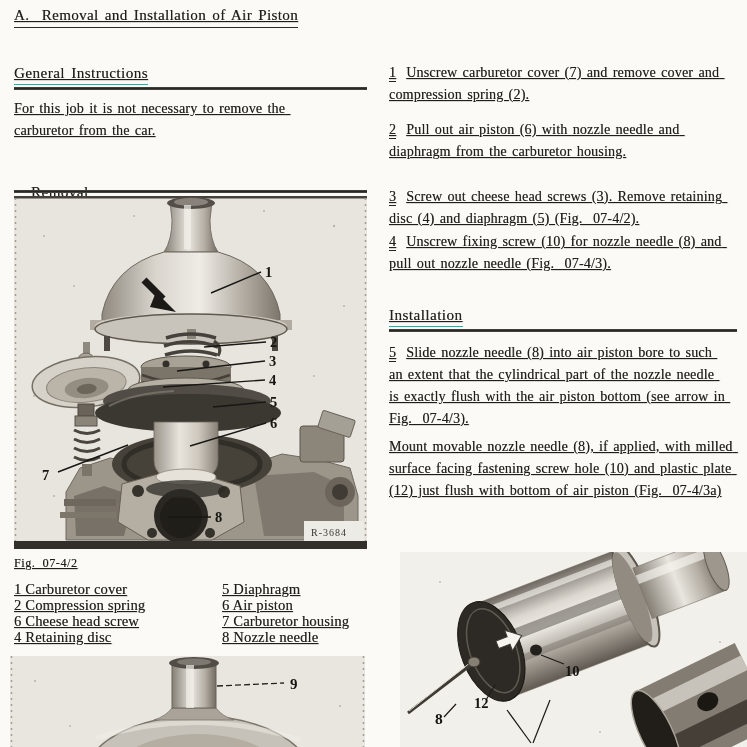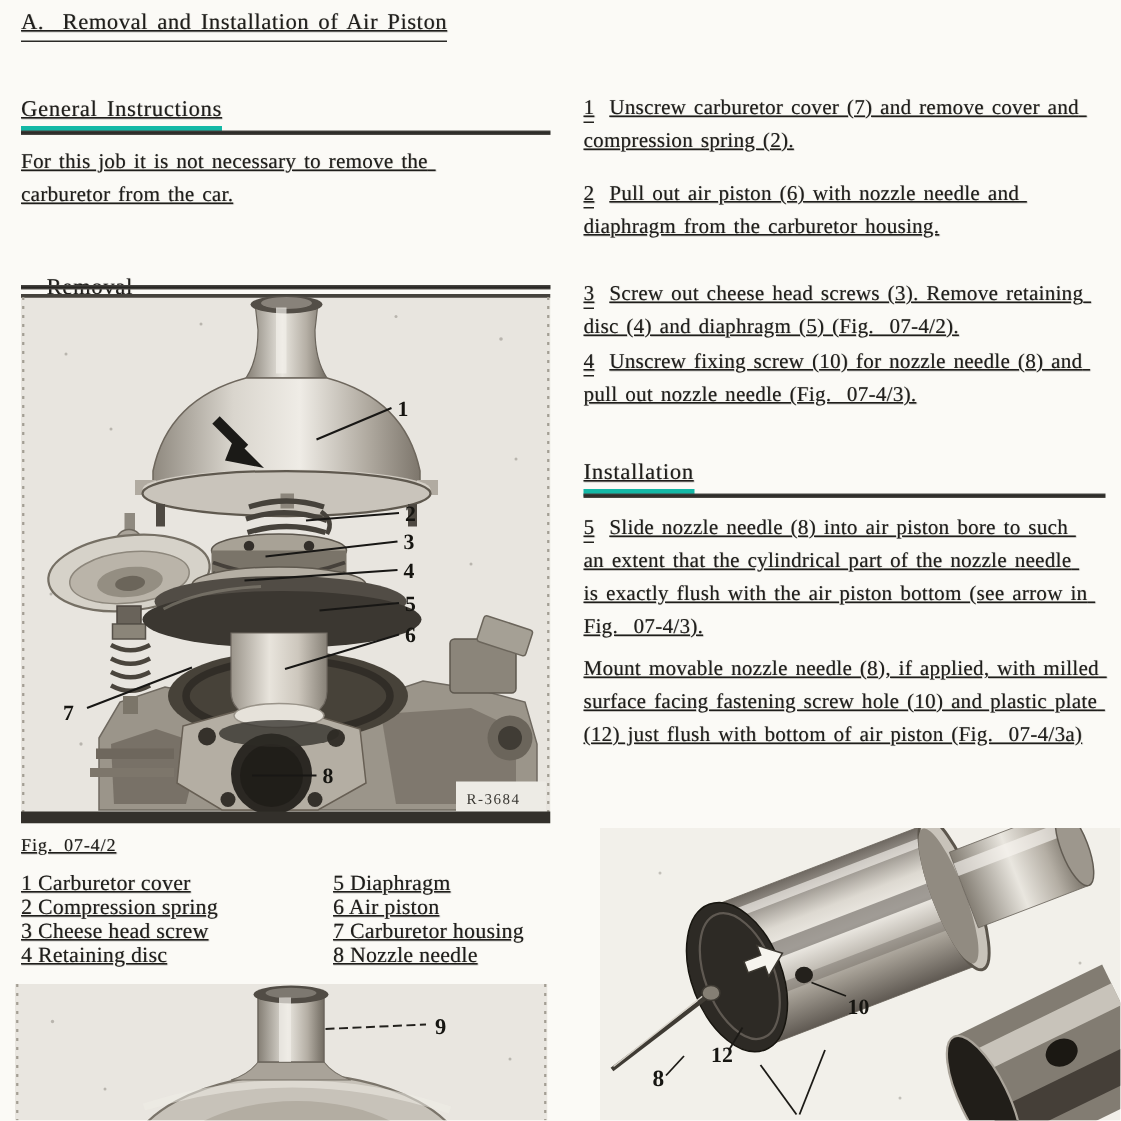--- a/index.html
+++ b/index.html
@@ -9,21 +9,21 @@
     font-family:"Liberation Serif","DejaVu Serif",serif;
     color:#1f1e1b;
   }
   .abs{position:absolute;}
   .pre{white-space:pre-wrap;}
   .fuzz{text-shadow:0.3px 0.3px 0.45px rgba(35,33,30,.55);text-decoration:underline;}
   
   .title{font-size:15px;letter-spacing:.4px;word-spacing:2px;
          border-bottom:1.5px solid #2b2a27;padding-bottom:3px;display:inline-block;}
   .heading{font-size:15px;letter-spacing:.5px;word-spacing:2px;
-           border-bottom:5px solid #14b8a6;padding-bottom:2px;display:inline-block;}
+           border-bottom:1px solid #14b8a6;padding-bottom:2px;display:inline-block;}
   .rule{height:2.5px;background:linear-gradient(#4a4844,#262522 55%,#55524d);}
   
   .bodytext{font-size:14px;line-height:22px;word-spacing:1.5px;letter-spacing:.2px;}
   .step{font-size:14px;line-height:22px;word-spacing:1.5px;letter-spacing:.2px;margin:0;}
   .stepnum{border-bottom:1px solid #24231f;padding-bottom:1px;margin-right:10px;}
   
   .caption{font-size:12px;letter-spacing:.6px;}
   .legend{display:flex;font-size:14.5px;line-height:16px;letter-spacing:.2px;gap:48px;}
   .legend .col1{width:160px;}
   .legend div{margin:0;}
@@ -200,21 +200,21 @@
       <text x="201" y="326">8</text>
     </g>
   </svg>
 
   <div class="abs caption pre fuzz" style="left:14px;top:556px;">Fig.  07-4/2</div>
 
   <div class="abs legend fuzz" style="left:14px;top:581px;width:340px;">
     <div class="col1">
       <div>1 Carburetor cover</div>
       <div>2 Compression spring</div>
-      <div>3 Cheese head screw</div>
+      <div>6 Cheese head screw</div>
       <div>4 Retaining disc</div>
     </div>
     <div class="col2">
       <div>5 Diaphragm</div>
       <div>6 Air piston</div>
       <div>7 Carburetor housing</div>
       <div>8 Nozzle needle</div>
     </div>
   </div>
 

